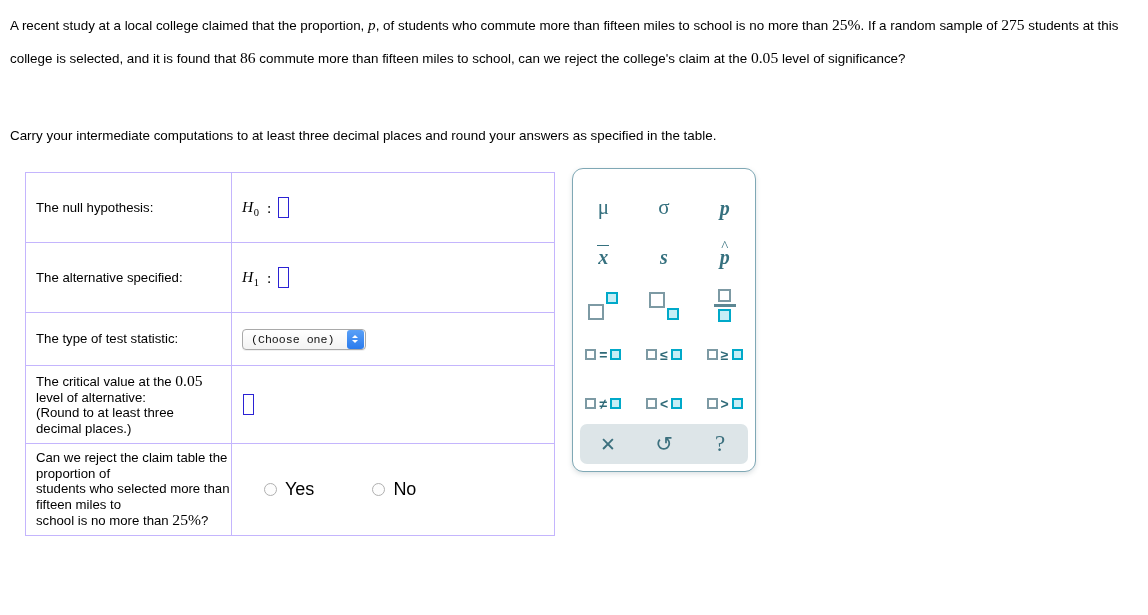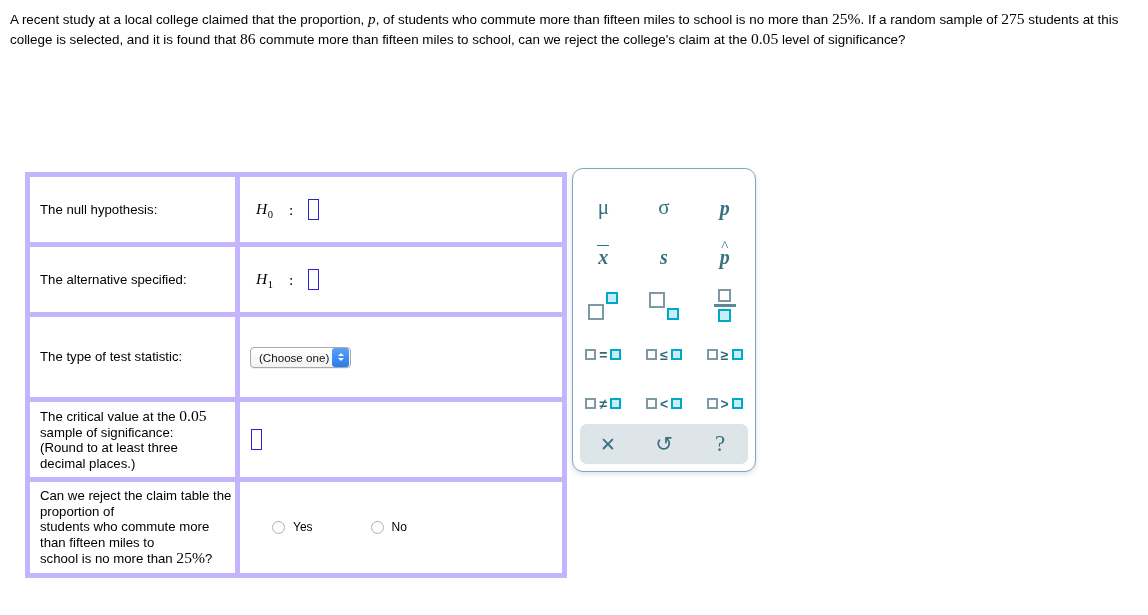--- a/index.html
+++ b/index.html
@@ -17,21 +17,21 @@
     overflow: hidden;
   }
   .page { position: relative; width: 1148px; height: 615px; }
 
   
   .statement {
     position: absolute;
     left: 10px;
     top: 9px;
     width: 1130px;
-    line-height: 19px;
+    line-height: 32px;
     font-size: 13.4px;
   }
   .statement .mathnum { font-family: "Liberation Serif", serif; font-size: 15.6px; }
   .statement .mathvar { font-family: "Liberation Serif", serif; font-style: italic; font-size: 15.2px; }
 
   .line2 {
     position: absolute;
     left: 10px;
     top: 96px;
     font-size: 13.4px;
@@ -46,51 +46,50 @@
   
   .qtable {
     position: absolute;
     left: 25px;
     top: 172px;
     width: 528px;
     border-collapse: collapse;
     table-layout: fixed;
   }
   .qtable td {
-    border: 5px solid #c4b5fd;
+    border: 1px solid #c4b5fd;
     vertical-align: middle;
     padding: 0;
   }
   .cell-label {
     padding: 6px 0 6px 10px;
     font-size: 13.2px;
     line-height: 15.5px;
     color: #000;
   }
   .cell-label .mathnum { font-family: "Liberation Serif", serif; font-size: 15.6px; }
   .cell-value {
     padding: 6px 0 6px 10px;
   }
   .col-label { width: 205px; }
   .col-value { width: 322px; }
 
   .r1 { height: 70px; }
   .r2 { height: 70px; }
-  .r3 { height: 85px; }
+  .r3 { height: 53px; }
   .r4 { height: 70px; }
   .r5 { height: 78px; }
   .r6 { height: 60px; }
 
   
   .hyp {
     display: flex;
     align-items: center;
-    gap: 8px;
+    gap: 0;
     height: 28px;
-    margin-left: 6px;
   }
   .hyp .hlabel {
     font-family: "Liberation Serif", serif;
     font-style: italic;
     font-size: 15.5px;
   }
   .hyp .hlabel sub {
     font-style: normal;
     font-size: 10.5px;
     vertical-align: -4px;
@@ -121,21 +120,21 @@
     border: 1px solid #a9a9a9;
     border-radius: 4px;
     background: linear-gradient(#ffffff, #f3f3f3);
     box-shadow: 0 1px 0 rgba(0,0,0,0.06);
     padding: 0 0 0 8px;
     font-size: 11.6px;
     color: #111;
     cursor: pointer;
     box-sizing: border-box;
   }
-  .mac-select .sel-text { padding-right: 3px; white-space: nowrap; }
+  .mac-select .sel-text { padding-right: 12px; white-space: nowrap; font-family: Liberation Mono, monospace; }
   .mac-select .sel-arrows {
     width: 17px;
     height: 19px;
     margin-right: 1px;
     border-radius: 3px;
     background: linear-gradient(#5aa0f7, #2a7bed);
     display: flex;
     flex-direction: column;
     align-items: center;
     justify-content: center;
@@ -160,21 +159,21 @@
     gap: 58px;
   }
   .radio-item { display: flex; align-items: center; gap: 8px; cursor: pointer; }
   .radio-dot {
     width: 13px; height: 13px;
     border: 1px solid #b0b0b0;
     border-radius: 50%;
     background: #fdfdfd;
     box-sizing: border-box;
   }
-  .radio-text { font-size: 12px; }
+  .radio-text { font-size: 18px; }
 
   
   .palette {
     position: absolute;
     left: 572px;
     top: 168px;
     width: 184px;
     height: 304px;
     border: 1.2px solid #7fa8b5;
     border-radius: 11px;
@@ -302,20 +301,21 @@
 <body>
 
 <div class="page">
 
   <div class="statement">
     <span>A recent study at a local college claimed that the proportion, </span><span class="mathvar">p</span><span>, of students who commute more than fifteen miles to school is no more than </span><span class="mathnum">25%</span><span>. If a random</span>
     <span>sample of </span><span class="mathnum">275</span><span> students at this college is selected, and it is found that </span><span class="mathnum">86</span><span> commute more than fifteen miles to school, can we reject the college's claim at the</span>
     <span class="mathnum">0.05</span><span> level of significance?</span>
   </div>
 
+  <div class="line3">Carry your intermediate computations to at least three decimal places and round your answers as specified in the table.</div>
 
   <table class="qtable">
     <tbody>
         <tr class="r1">
       <td class="col-label">
         <div class="cell-label">The null hypothesis:</div>
       </td>
       <td class="col-value">
         <div class="cell-value">
           <div class="hyp">
@@ -357,37 +357,37 @@
           </div>
         </div>
       </td>
     </tr>
 
 
     <tr class="r5">
       <td class="col-label">
         <div class="cell-label">
           <div><span>The critical value at the </span><span class="mathnum">0.05</span></div>
-          <div>sample of significance:</div>
+          <div>level of alternative:</div>
           <div>(Round to at least three</div>
           <div>decimal places.)</div>
         </div>
       </td>
       <td class="col-value">
         <div class="cell-value">
           <span class="answer-box standalone"></span>
         </div>
       </td>
     </tr>
 
     <tr class="r6">
       <td style="width:325px">
         <div class="cell-label">
           <div>Can we reject the claim table the proportion of</div>
-          <div>students who commute more than fifteen miles to</div>
+          <div>students who selected more than fifteen miles to</div>
           <div><span>school is no more than </span><span class="mathnum">25%</span><span>?</span></div>
         </div>
       </td>
       <td style="width:202px">
         <div class="radio-cell">
           <span class="radio-item">
             <span class="radio-dot"></span>
             <span class="radio-text">Yes</span>
           </span>
           <span class="radio-item">

